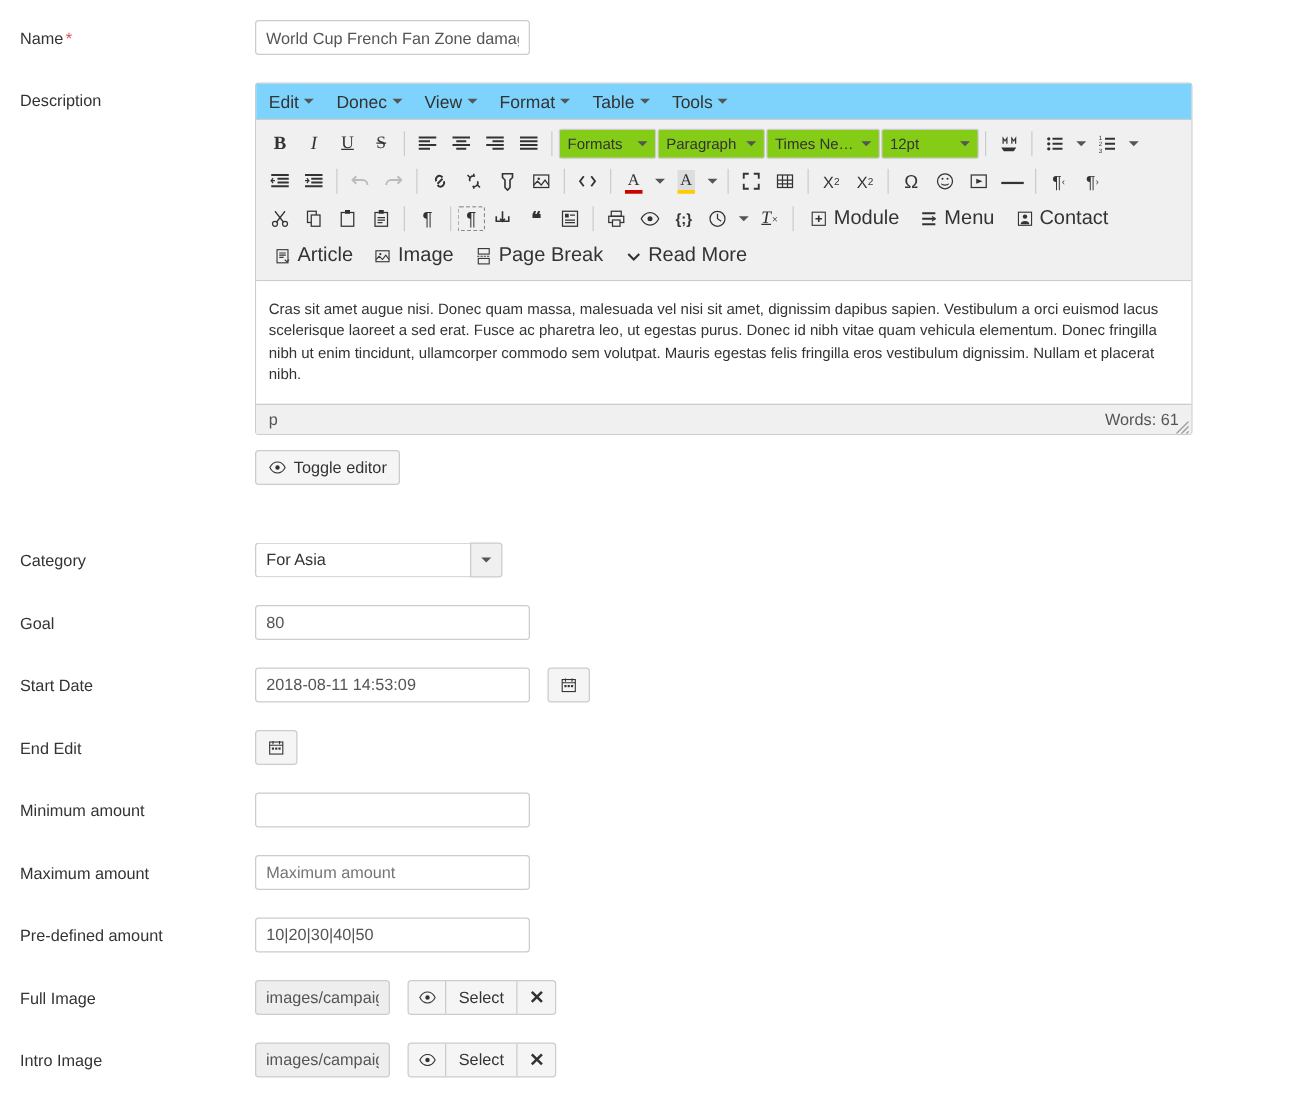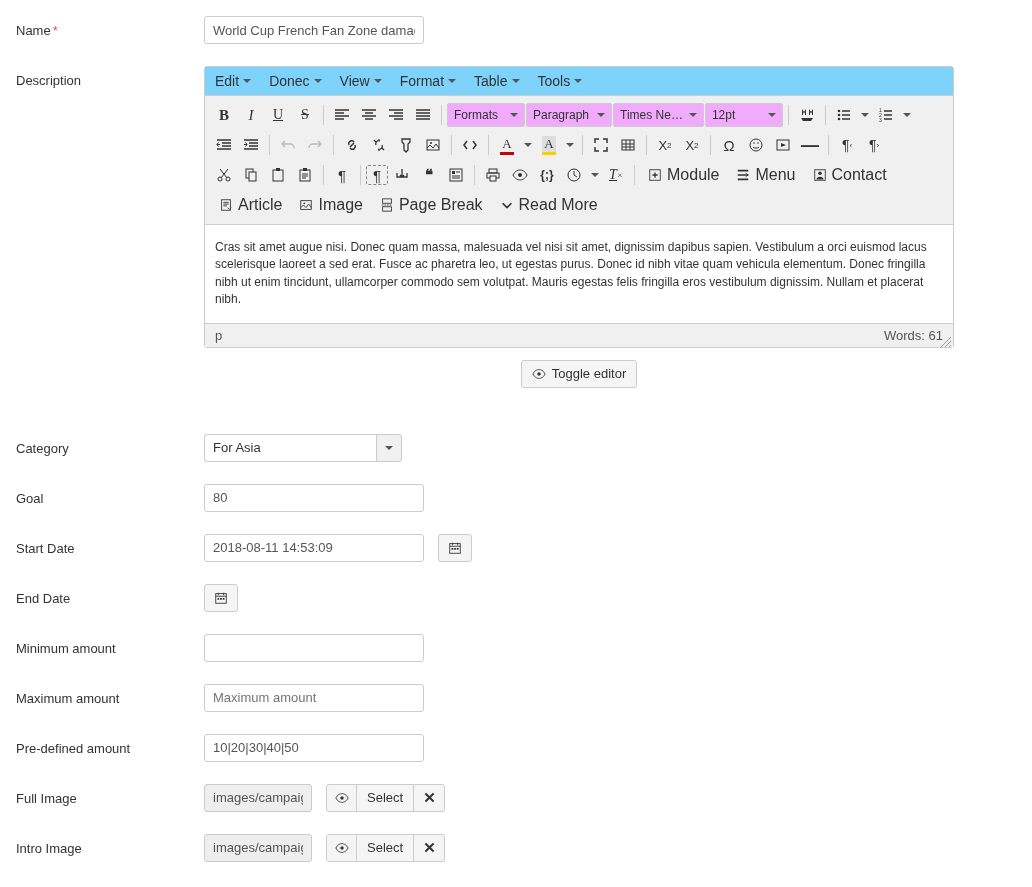--- a/index.html
+++ b/index.html
@@ -71,21 +71,21 @@
   border-radius: 2px;
   color: #333;
 }
 .tb-btn.disabled { color: #bbb; cursor: default; }
 .tb-btn svg { width: 16px; height: 16px; }
 .tb-sep { width: 1px; height: 20px; background: #ccc; margin: 0 4px; }
 .tb-select {
   height: 24px;
   padding: 0 6px;
   border: 1px solid #ccc;
-  background: #f0abfc;
+  background: #84cc16;
   font-size: 12px;
   display: inline-flex;
   align-items: center;
   gap: 6px;
   cursor: pointer;
   border-radius: 2px;
 }
 .tb-wide { min-width: 78px; justify-content: space-between; }
 .tb-btn-text {
   height: 24px;
@@ -117,21 +117,21 @@
 }
 .resize-grip {
   position: absolute;
   right: 2px; bottom: 2px;
   width: 10px; height: 10px;
   cursor: nwse-resize;
 }
 .toggle-row {
   width: 750px;
   display: flex;
-  justify-content: center;
+  justify-content: flex-start;
   margin-top: 12px;
   margin-bottom: 24px;
 }
 .btn {
   display: inline-flex;
   align-items: center;
   gap: 6px;
   height: 28px;
   padding: 0 10px;
   border: 1px solid #ccc;
@@ -612,21 +612,21 @@
             <rect x="4" y="8" width="2" height="2" fill="#333"></rect>
             <rect x="7" y="8" width="2" height="2" fill="#333"></rect>
             <rect x="10" y="8" width="2" height="2" fill="#333"></rect>
           </svg>
       </span>
     </div>
   </div>
 </div>
 
 <div class="form-row">
-  <div class="form-label">End Date</div>
+  <div class="form-label">End Edit</div>
   <div class="form-control-area">
     <div class="inline-group">
       <span class="icon-btn">
         <svg width="14" height="14" viewBox="0 0 16 16">
             <rect x="2" y="3" width="12" height="11" stroke="#333" fill="none"></rect>
             <path d="M2 6h12M5 2v3M11 2v3" stroke="#333"></path>
             <rect x="4" y="8" width="2" height="2" fill="#333"></rect>
             <rect x="7" y="8" width="2" height="2" fill="#333"></rect>
             <rect x="10" y="8" width="2" height="2" fill="#333"></rect>
           </svg>

